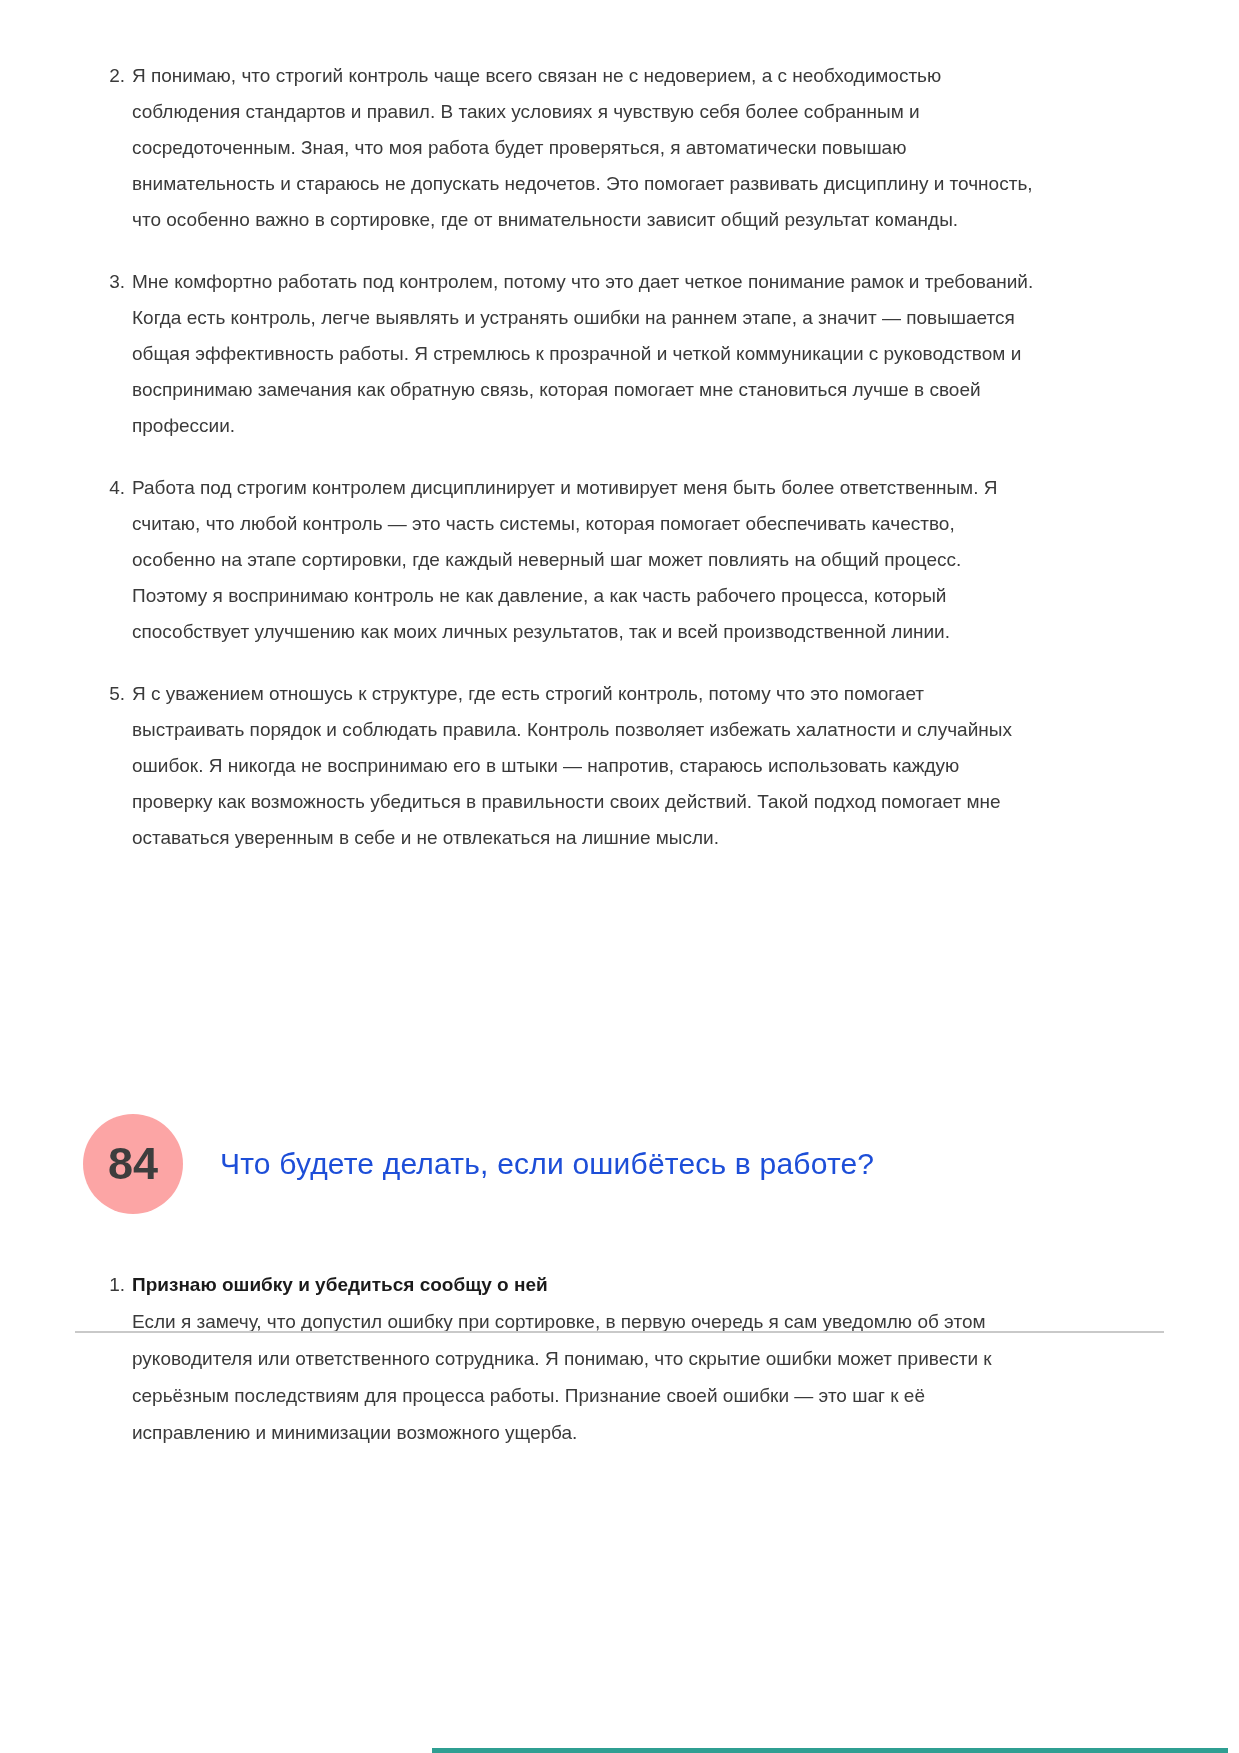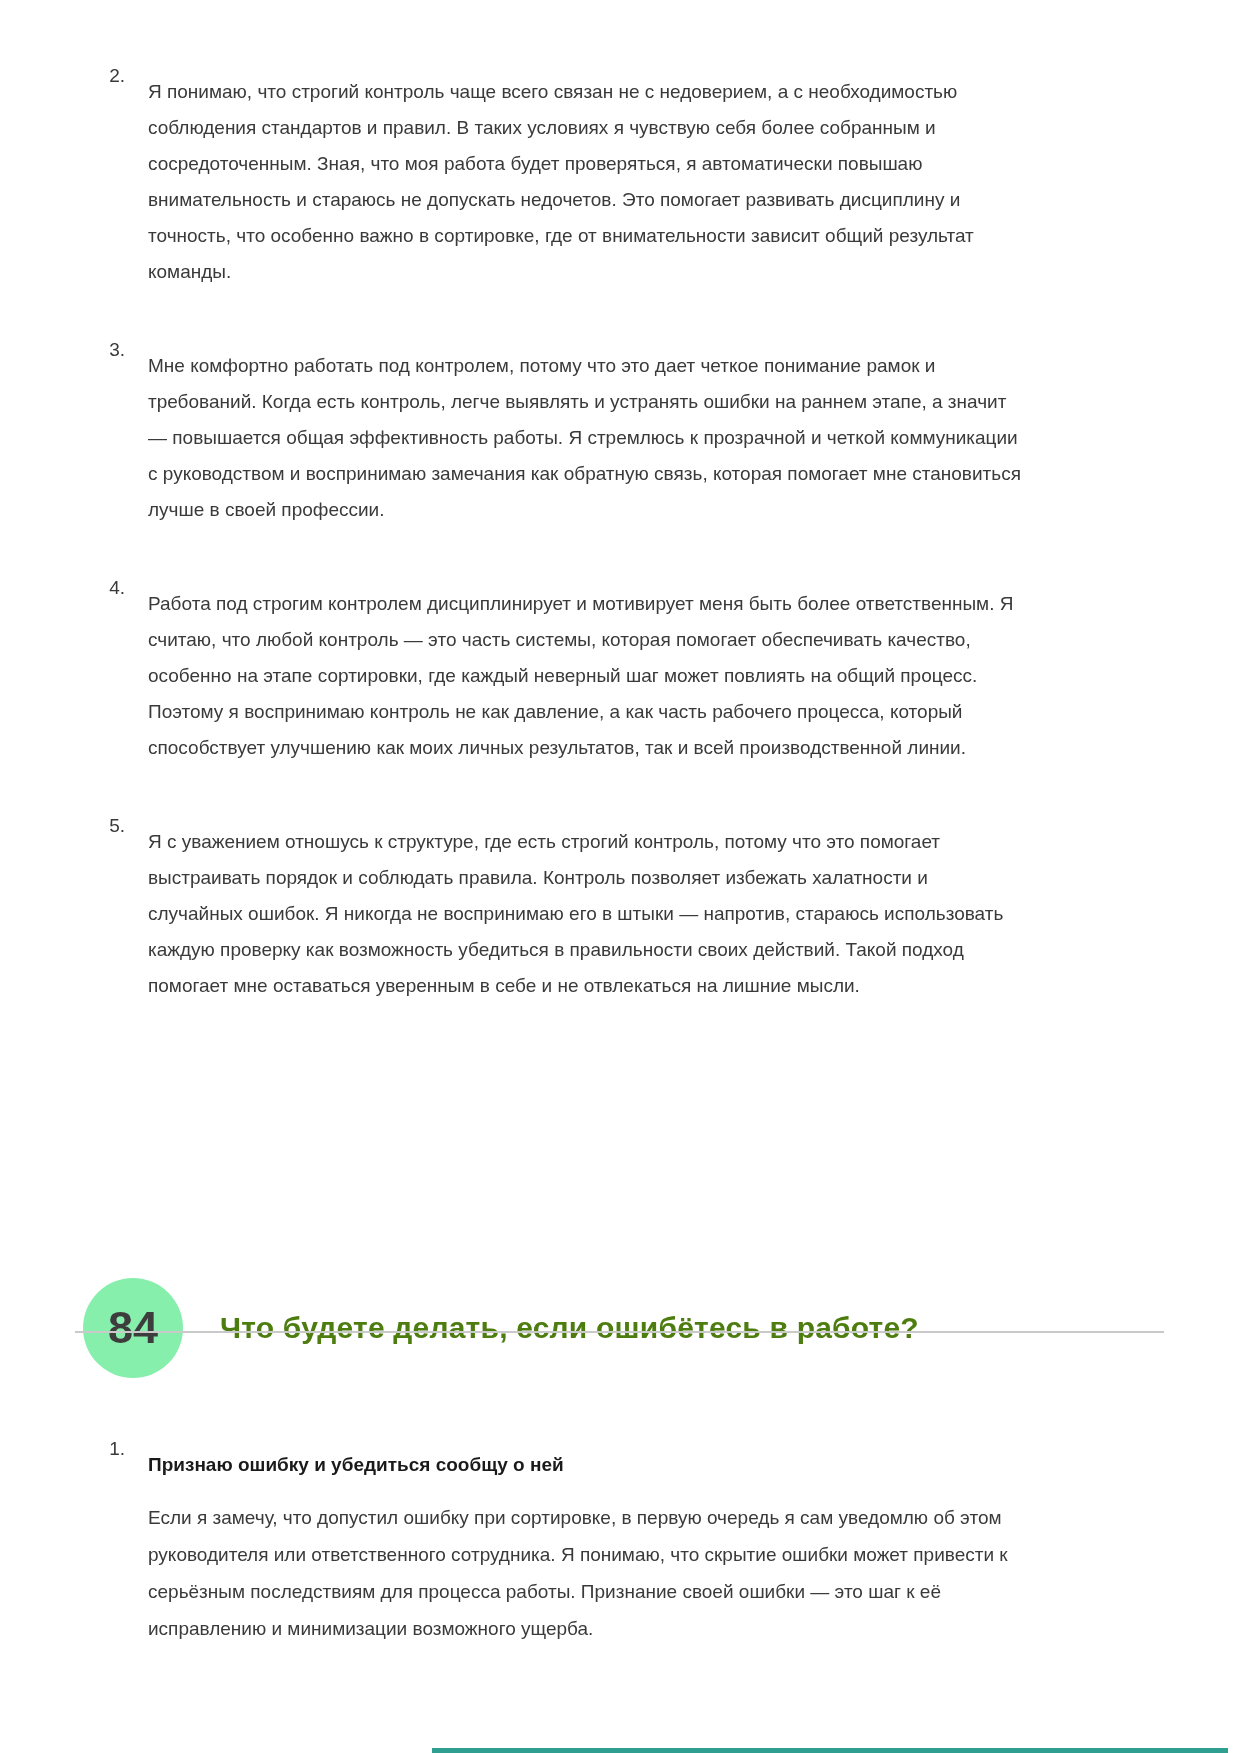--- a/index.html
+++ b/index.html
@@ -35,50 +35,50 @@
     font-size: 19px;
     line-height: 36px;
     color: #3a3a3a;
   }
   .item-body {
     margin: 0 0 0 7px;
     font-size: 19px;
     line-height: 36px;
     color: #3a3a3a;
   }
-  .item-body p { margin: 16px; }
+  .item-body p { margin: 0; }
   .item-title {
     font-weight: 700;
     color: #1a1a1a;
   }
   
   .question-header {
     display: flex;
     align-items: center;
     margin: 258px 0 0 -20px; 
     position: relative;
   }
   .badge {
     flex: 0 0 auto;
     width: 100px;
     height: 100px;
     border-radius: 50%;
-    background: #86efac;
+    background: #fca5a5;
     display: flex;
     align-items: center;
     justify-content: center;
     font-size: 45px;
     font-weight: 700;
     color: #3d3d3d;
   }
   .question-title {
     margin: 0 0 0 37px;
     font-size: 30px;
-    font-weight: 700;
-    color: #4d7c0f;
+    font-weight: 400;
+    color: #1d4ed8;
     letter-spacing: 0.2px;
   }
   .divider {
     position: absolute;
     left: 75px;
     right: 75px;
     margin: 0;
     border: none;
     height: 2px;
     background: #c9c9c9;

